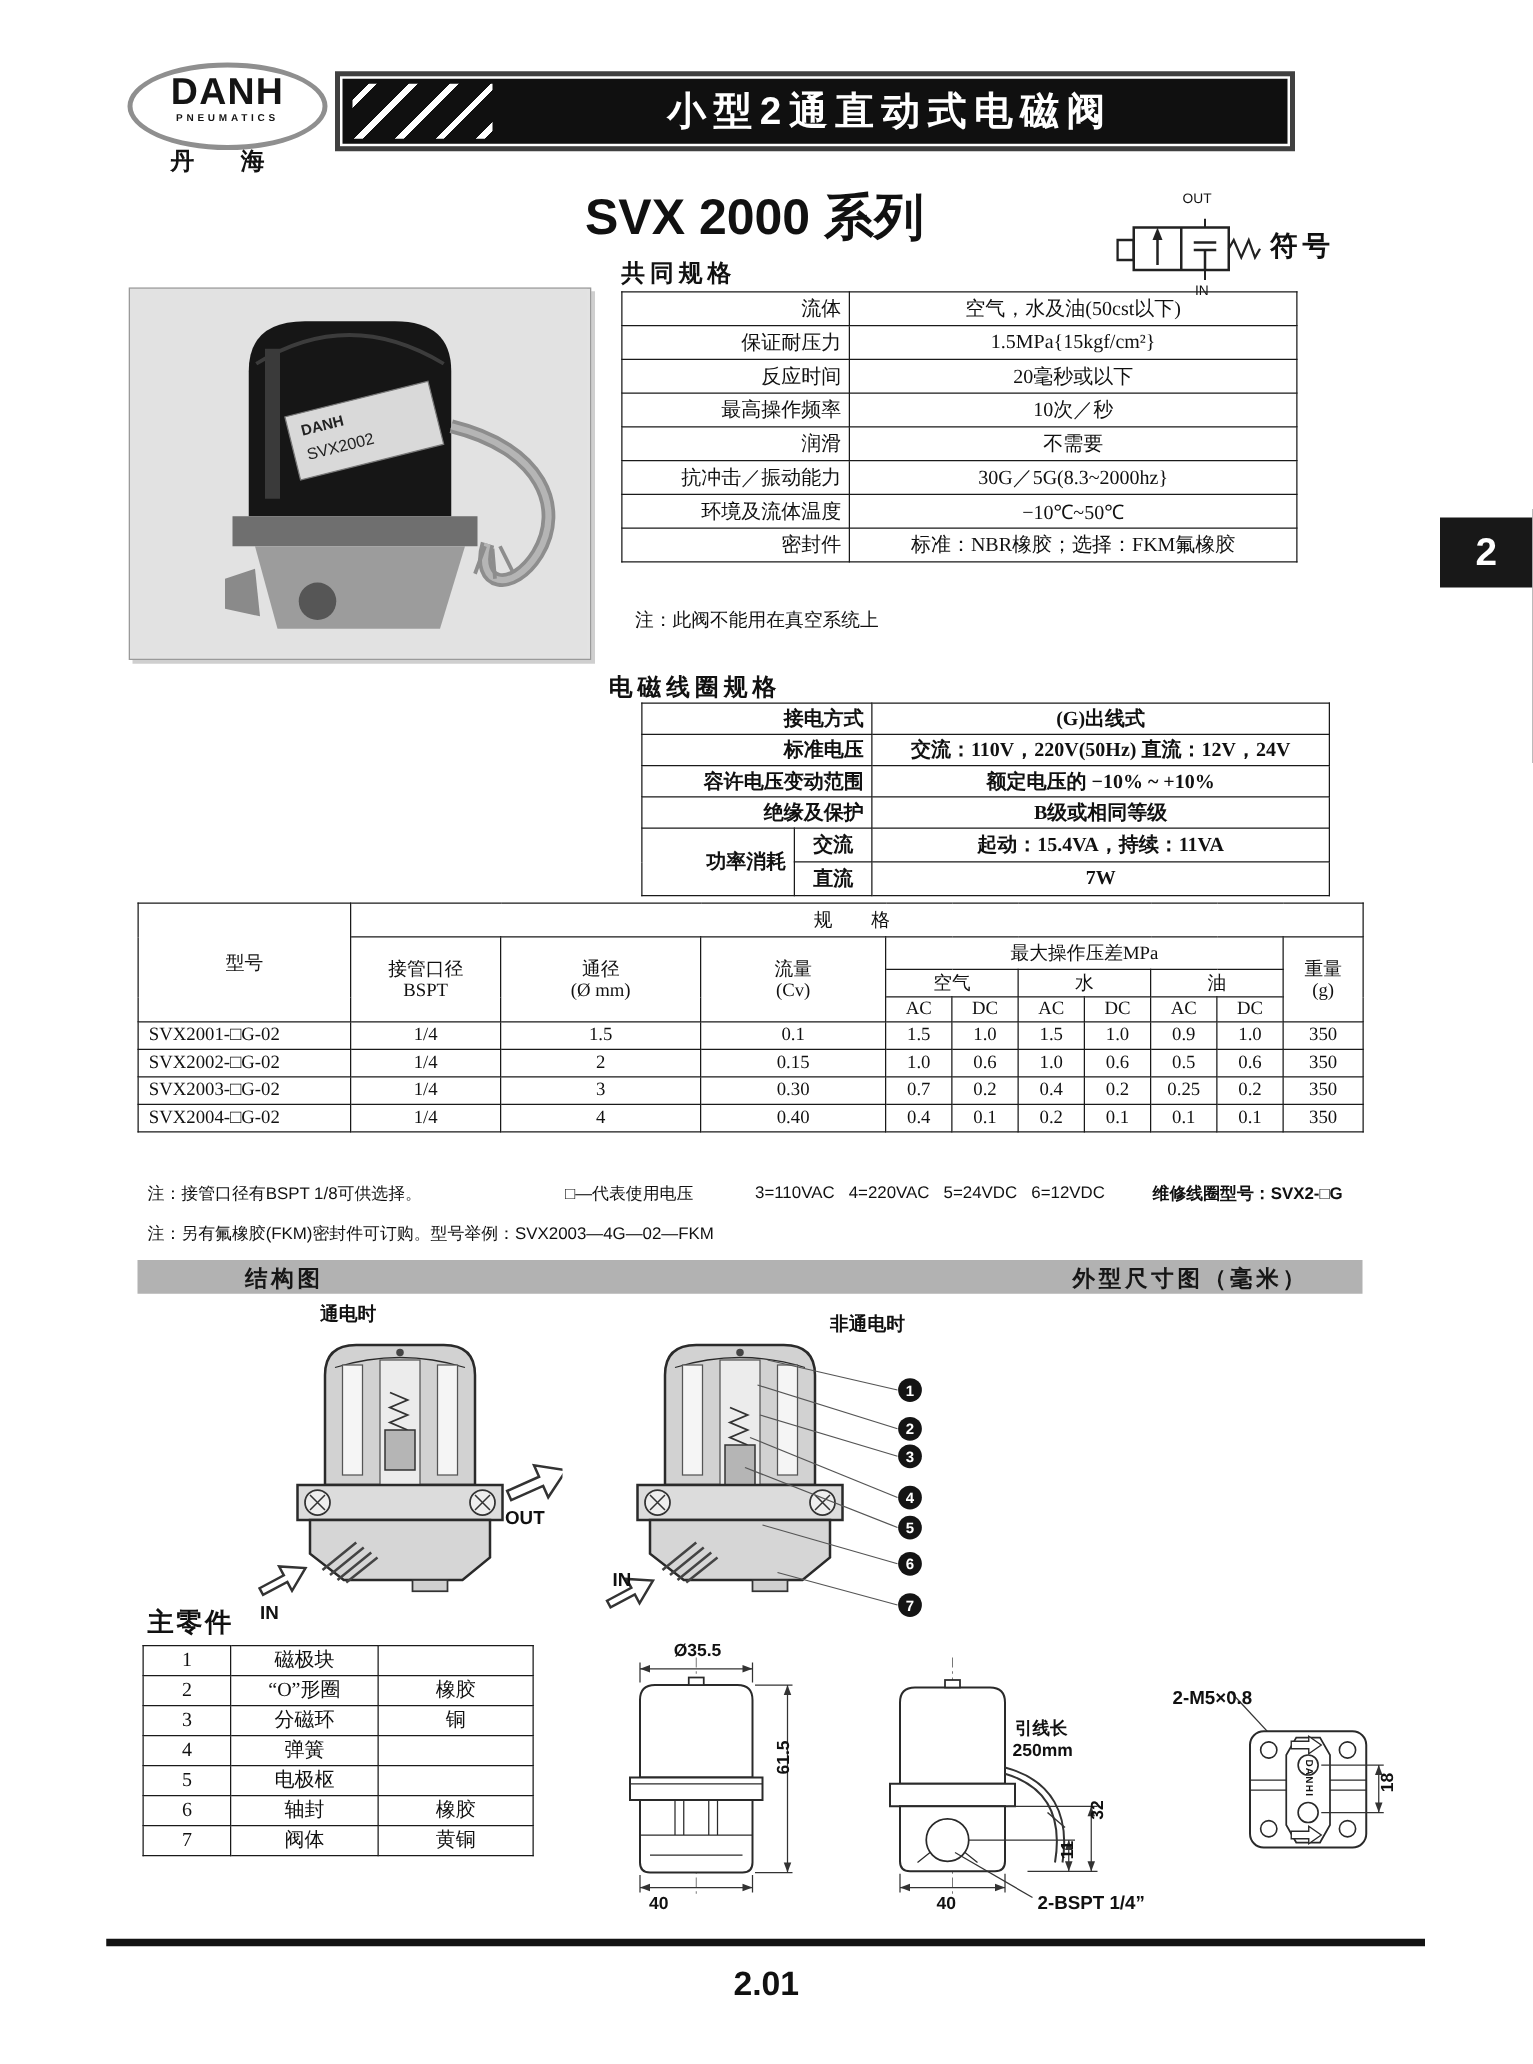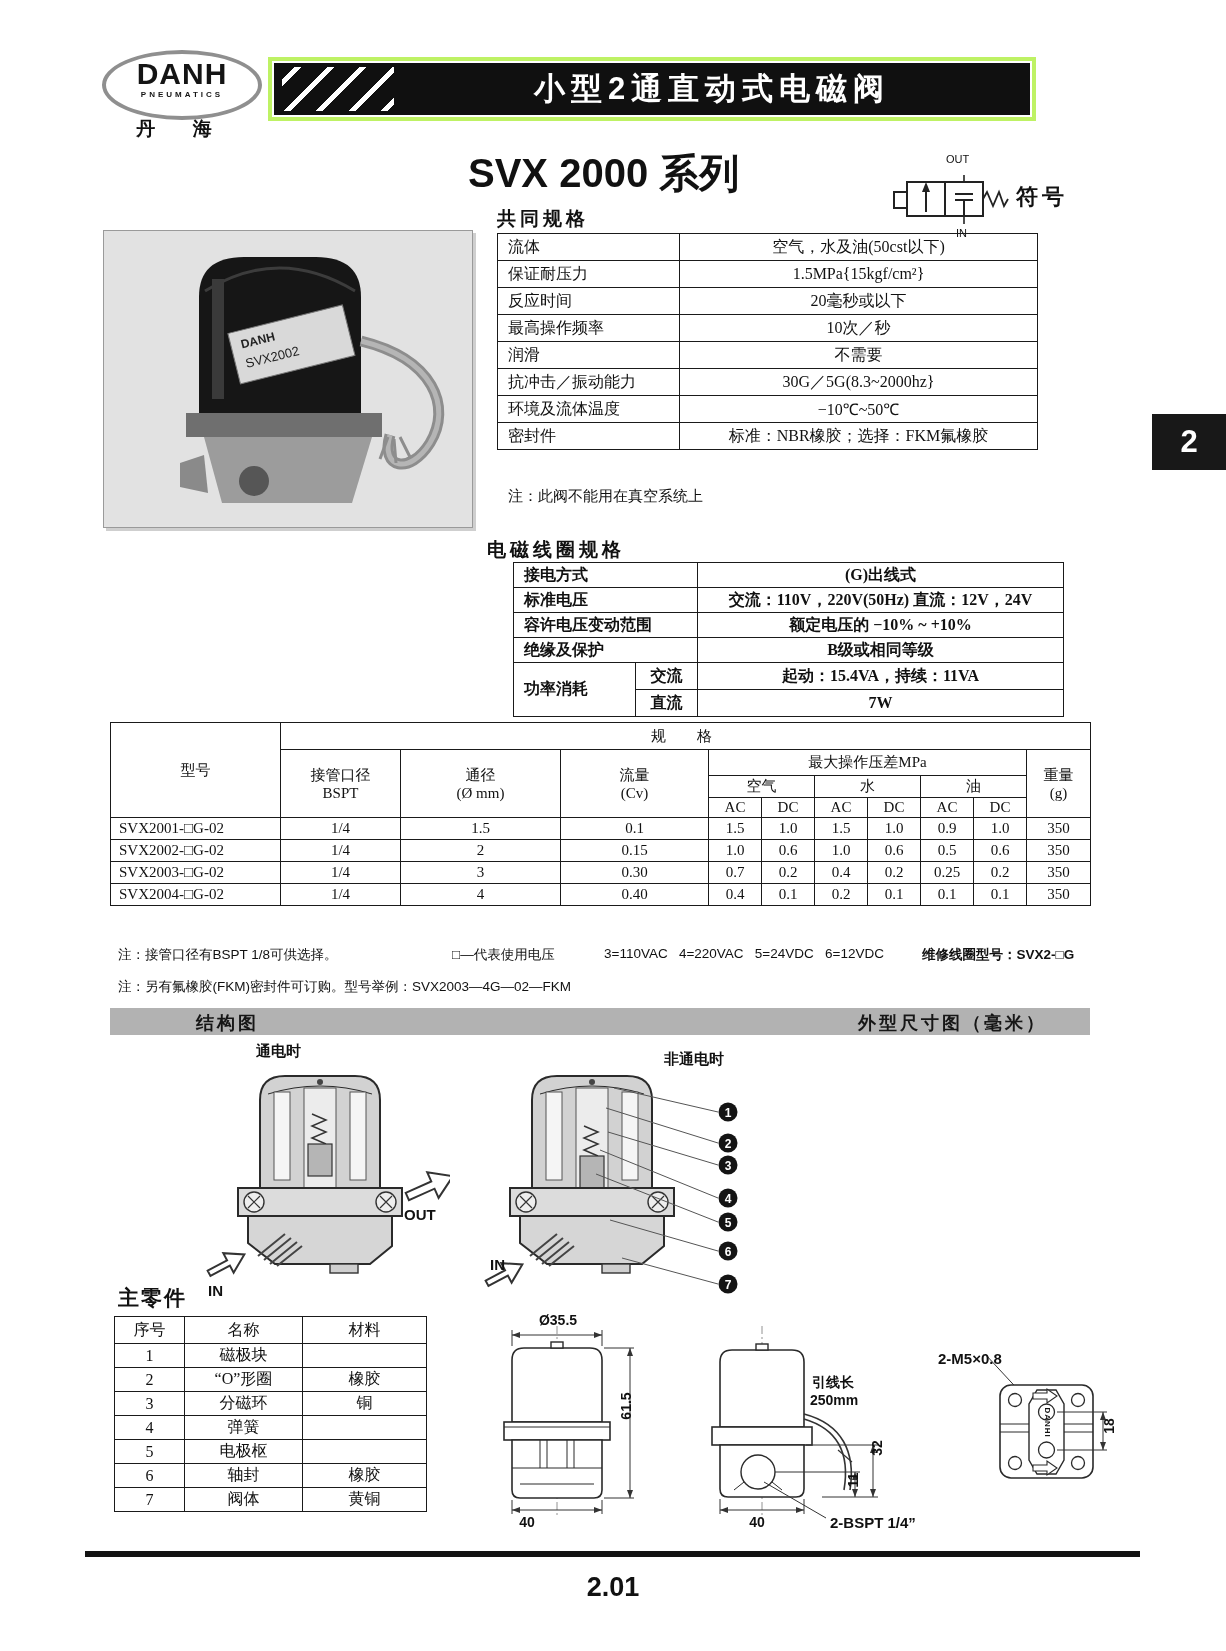--- a/index.html
+++ b/index.html
@@ -6,34 +6,34 @@
   .canvas{position:relative;width:1226px;height:1651px;background:#ffffff;margin:0 auto;
           font-family:"Liberation Sans",sans-serif;color:#111;overflow:hidden;}
   .abs{position:absolute;}
   
   .logo-oval{position:absolute;left:102px;top:50px;width:152px;height:62px;border:4px solid #8f8f8f;
              border-radius:50%;text-align:center;background:#fff;}
   .logo-danh{font-weight:bold;font-size:30px;letter-spacing:1px;line-height:40px;color:#141414;}
   .logo-sub{font-size:8px;font-weight:bold;letter-spacing:3px;color:#141414;margin-top:-4px;}
   .logo-cn{position:absolute;left:112px;top:116px;width:140px;text-align:center;font-size:19px;
            font-weight:bold;letter-spacing:16px;}
-  .titlebar{position:absolute;left:268px;top:57px;width:768px;height:64px;background:#bef264;padding:0;}
+  .titlebar{position:absolute;left:268px;top:57px;width:768px;height:64px;background:#404040;padding:0;}
   .titlebar-inner{position:absolute;left:4px;top:4px;right:4px;bottom:4px;border:2px solid #fff;background:#101010;}
   .stripes{position:absolute;left:8px;top:4px;width:112px;bottom:4px;
            background:repeating-linear-gradient(135deg,#101010 0 9px,#ffffff 9px 14px,#101010 14px 23px);}
   .titlebar-text{position:absolute;left:130px;right:10px;top:0;bottom:0;display:flex;align-items:center;
                  justify-content:center;color:#fff;font-size:31px;font-weight:bold;letter-spacing:6px;}
   .series-title{position:absolute;left:468px;top:146px;font-size:40px;font-weight:bold;letter-spacing:0px;
                 font-family:"Liberation Sans",sans-serif;}
   
   .sec-label{font-size:19px;font-weight:bold;letter-spacing:4px;}
   
   table{border-collapse:collapse;table-layout:fixed;}
   .spec td{border:1.6px solid #1a1a1a;font-family:"Liberation Serif",serif;font-size:16px;padding:0 6px;}
-  .spec .lbl{text-align:left;padding-left:10px;}
+  .spec .lbl{text-align:right;padding-left:10px;}
   .spec .val{text-align:center;}
   .coil td{font-weight:bold;}
   .mt td{border:1.4px solid #1a1a1a;font-family:"Liberation Serif",serif;font-size:15px;text-align:center;padding:0 2px;}
   .mt .model-cell{text-align:left;padding-left:8px;}
   .parts td{border:1.6px solid #1a1a1a;font-family:"Liberation Serif",serif;font-size:16px;text-align:center;height:23px;padding:0 4px;}
   .note{font-size:15px;font-family:"Liberation Serif",serif;}
   .small-note{font-size:13.5px;white-space:pre;}
   .graybar{position:absolute;left:110px;top:1008px;width:980px;height:27px;background:#b2b2b2;}
   .graybar span{position:absolute;top:3px;font-size:18px;font-weight:bold;color:#161616;letter-spacing:3px;}
   .dim-label{font-size:14px;font-weight:bold;}
@@ -372,25 +372,20 @@
   <span class="abs callout-label" style="left:490px;top:1256px;">IN</span>
 
   <div class="abs" style="left:118px;top:1284px;font-size:21px;font-weight:bold;letter-spacing:2px;">主零件</div>
   <table class="parts abs" style="left:114px;top:1316px;width:312px;">
     <colgroup>
         <col style="width:70px">
         <col style="width:118px">
         <col style="width:124px">
       </colgroup>
     <tbody>
-        <tr style="height:27px">
-      <td>序号</td>
-      <td>名称</td>
-      <td>材料</td>
-    </tr>
     <tr>
           <td>1</td>
           <td>磁极块</td>
           <td></td>
         </tr>
     <tr>
           <td>2</td>
           <td>“O”形圈</td>
           <td>橡胶</td>
         </tr>

